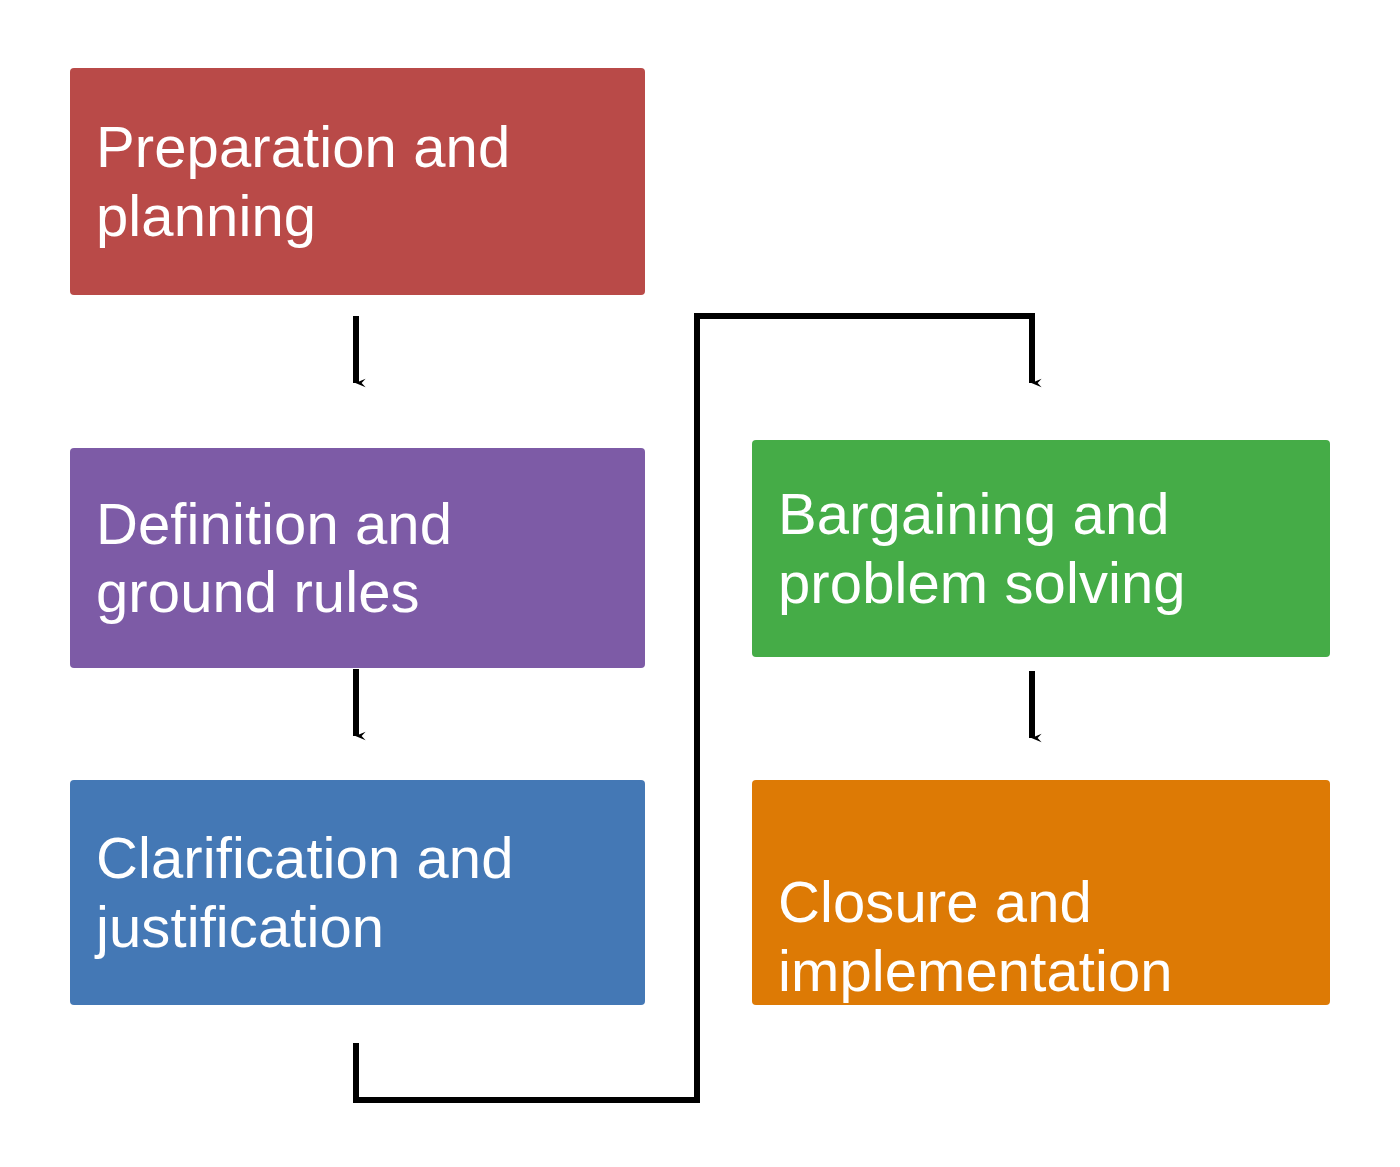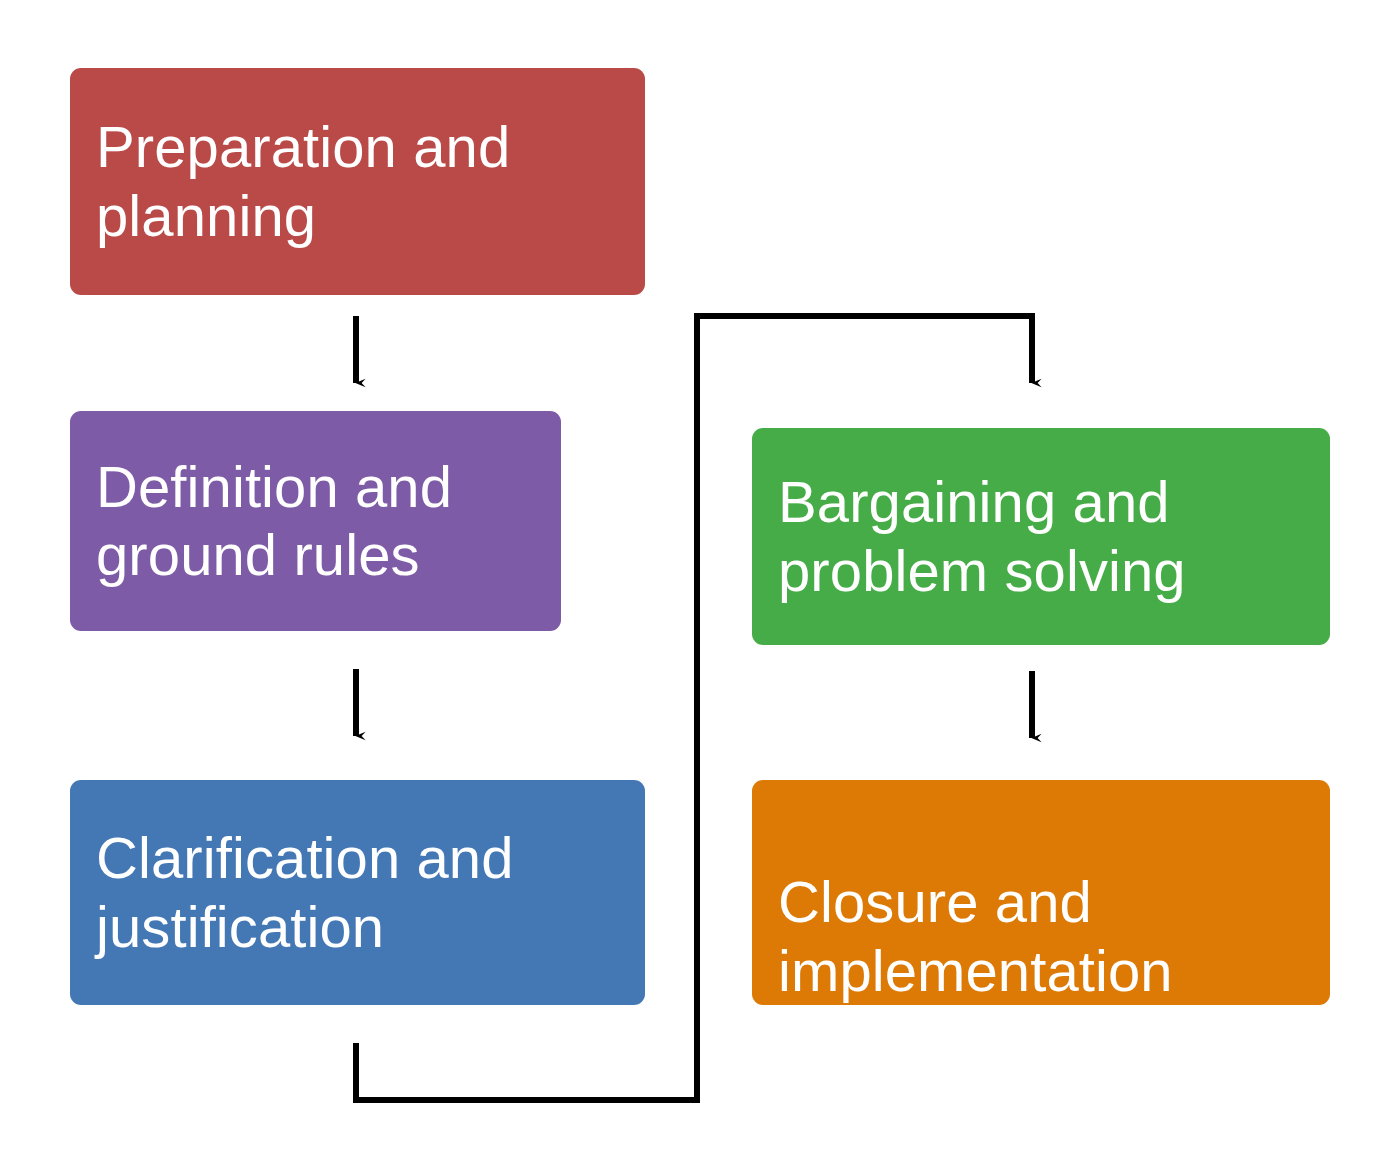--- a/index.html
+++ b/index.html
@@ -17,40 +17,40 @@
   #diagram {
     position: absolute;
     left: 0;
     top: 0;
     width: 1400px;
     height: 1167px;
   }
   .node {
     position: absolute;
     box-sizing: border-box;
-    border-radius: 11px;
+    border-radius: 4px;
     color: #ffffff;
     display: flex;
     align-items: center;
     padding: 0 26px;
     font-size: 58px;
     line-height: 1.18;
     font-weight: 400;
     letter-spacing: 0.1px;
     -webkit-font-smoothing: antialiased;
   }
   .node-label {
     display: block;
     width: 100%;
     white-space: pre-line;
   }
 
   
   #node-preparation   { left: 70px;  top: 68px;  width: 575px; height: 227px; }
-  #node-definition    { left: 70px;  top: 411px; width: 491px; height: 220px; justify-content: center; }
+  #node-definition    { left: 70px;  top: 448px; width: 575px; height: 220px; justify-content: center; }
   #node-clarification { left: 70px;  top: 780px; width: 575px; height: 225px; }
   #node-bargaining    { left: 752px; top: 428px; width: 578px; height: 217px; }
   #node-closure       { left: 752px; top: 780px; width: 578px; height: 225px; align-items: flex-end; }
 
   .connector-layer {
     position: absolute;
     left: 0;
     top: 0;
     width: 1400px;
     height: 1167px;
@@ -91,21 +91,21 @@
   </div>
 
   <div class="node" id="node-definition" style="background: rgb(125, 91, 166); color: rgb(255, 255, 255);">
     <span class="node-label">Definition and ground rules</span>
   </div>
 
   <div class="node" id="node-clarification" style="background: rgb(68, 120, 181); color: rgb(255, 255, 255);">
     <span class="node-label">Clarification and justification</span>
   </div>
 
-  <div class="node" id="node-bargaining" style="background: rgb(69, 172, 71); color: rgb(255, 255, 255);">
+  <div class="node" id="node-bargaining" style="background: rgb(69, 172, 71); color: rgb(255, 255, 255); margin-top: 12px;">
     <span class="node-label">Bargaining and problem solving</span>
   </div>
 
   <div class="node" id="node-closure" style="background: rgb(221, 122, 5); color: rgb(255, 255, 255);">
     <span class="node-label">Closure and implementation</span>
   </div>
 
 </div>
 
 </body></html>

